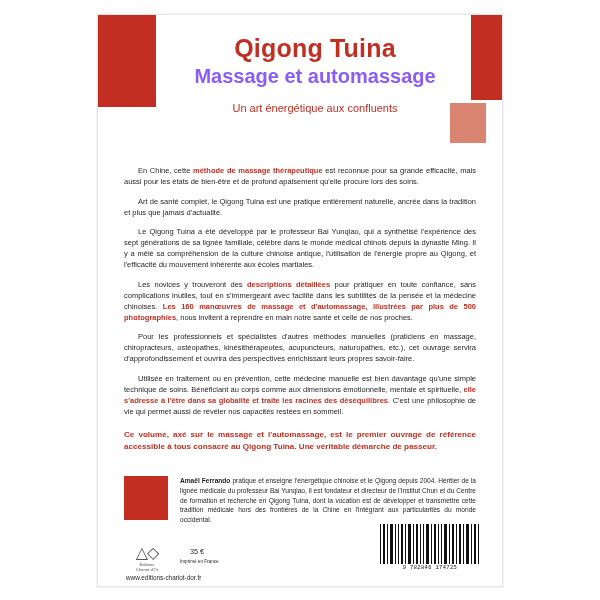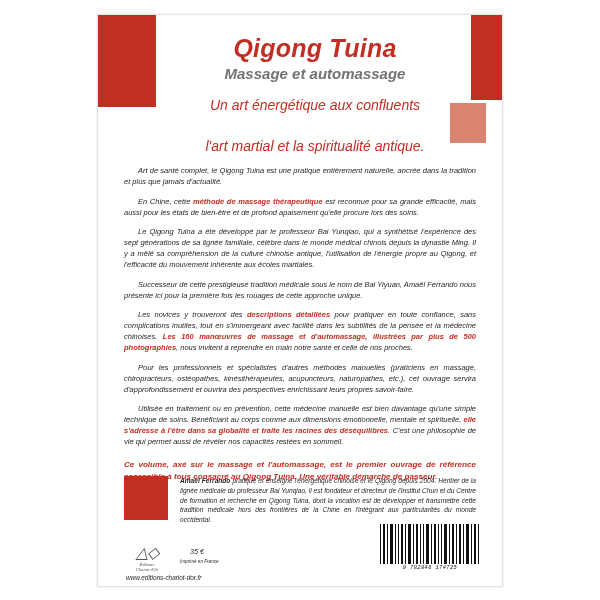--- a/index.html
+++ b/index.html
@@ -11,21 +11,20 @@
     width: 600px;
     height: 600px;
     font-family: "Liberation Sans", sans-serif;
     overflow: hidden;
   }
   .page {
     position: relative;
     width: 600px;
     height: 600px;
     background: #ffffff;
-    font-style: italic;
   }
   
   .cover {
     position: absolute;
     left: 97px;
     top: 14px;
     width: 406px;
     height: 573px;
     background: #ffffff;
     box-shadow: 0 0 1px rgba(0,0,0,0.25);
@@ -68,28 +67,28 @@
   }
   .title-main {
     color: #c22e22;
     font-size: 25px;
     font-weight: bold;
     letter-spacing: 0.2px;
     line-height: 1.05;
     margin: 0 0 4px 0;
   }
   .title-sub {
-    color: #737373;
-    font-size: 15px;
+    color: #8b5cf6;
+    font-size: 20px;
     font-weight: bold;
     margin: 0 0 13px 0;
   }
   .title-tag {
     color: #c22e22;
-    font-size: 14px;
+    font-size: 11px;
     line-height: 1.45;
     font-weight: normal;
     margin: 0;
   }
   
   .body-col {
     position: absolute;
     left: 26px;
     top: 150px;
     width: 352px;
@@ -230,32 +229,30 @@
     <div class="red-block-left"></div>
     <div class="red-block-right"></div>
     <div class="salmon-square"></div>
 
     <div class="title-area">
       <div class="title-main">Qigong Tuina</div>
       <div class="title-sub">Massage et automassage</div>
       <div class="title-tag">
         <span>Un art énergétique aux confluents</span><br>
         <br>
-        <span>l'art martial et la spiritualité antique.</span>
       </div>
     </div>
 
     <div class="body-col">
+      <p class="bt">En Chine, cette <b>méthode de massage thérapeutique</b> est reconnue pour sa grande efficacité, mais aussi pour les états de bien-être et de profond apaisement qu'elle procure lors des soins.</p>
+
       <p class="bt">Art de santé complet, le Qigong Tuina est une pratique entièrement naturelle, ancrée dans la tradition et plus que jamais d'actualité.</p>
 
-      <p class="bt">En Chine, cette <b>méthode de massage thérapeutique</b> est reconnue pour sa grande efficacité, mais aussi pour les états de bien-être et de profond apaisement qu'elle procure lors des soins.</p>
-
       <p class="bt">Le Qigong Tuina a été développé par le professeur Bai Yunqiao, qui a synthétisé l'expérience des sept générations de sa lignée familiale, célèbre dans le monde médical chinois depuis la dynastie Ming. Il y a mêlé sa compréhension de la culture chinoise antique, l'utilisation de l'énergie propre au Qigong, et l'efficacité du mouvement inhérente aux écoles martiales.</p>
 
-      <p class="bt">Successeur de cette prestigieuse tradition médicale sous le nom de Bai Yiyuan, Amaël Ferrando nous présente ici pour la première fois les rouages de cette approche unique.</p>
 
       <p class="bt">Les novices y trouveront des <b>descriptions détaillées</b> pour pratiquer en toute confiance, sans complications inutiles, tout en s'immergeant avec facilité dans les subtilités de la pensée et la médecine chinoises. <b>Les 160 manœuvres de massage et d'automassage, illustrées par plus de 500 photographies</b>, nous invitent à reprendre en main notre santé et celle de nos proches.</p>
 
       <p class="bt">Pour les professionnels et spécialistes d'autres méthodes manuelles (praticiens en massage, chiropracteurs, ostéopathes, kinésithérapeutes, acupuncteurs, naturopathes, etc.), cet ouvrage servira d'approfondissement et ouvrira des perspectives enrichissant leurs propres savoir-faire.</p>
 
       <p class="bt">Utilisée en traitement ou en prévention, cette médecine manuelle est bien davantage qu'une simple technique de soins. Bénéficiant au corps comme aux dimensions émotionnelle, mentale et spirituelle, <b>elle s'adresse à l'être dans sa globalité et traite les racines des déséquilibres</b>. C'est une philosophie de vie qui permet aussi de révéler nos capacités restées en sommeil.</p>
 
       <p class="callout">Ce volume, axé sur le massage et l'automassage, est le premier ouvrage de référence accessible à tous consacré au Qigong Tuina. Une véritable démarche de passeur.</p>
     </div>
 

